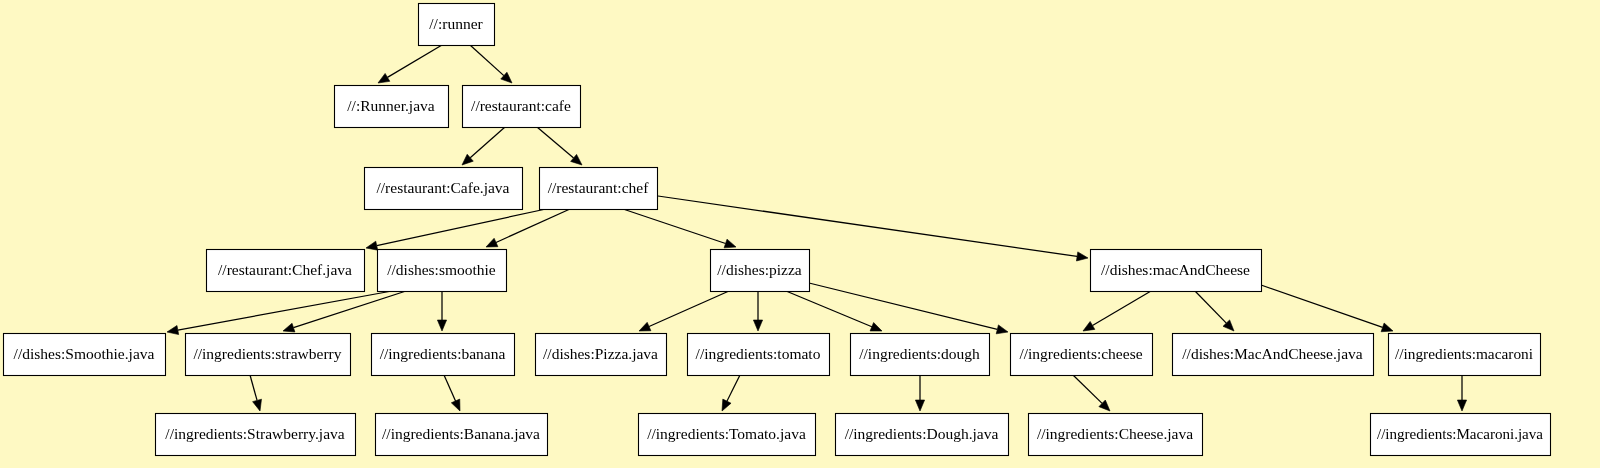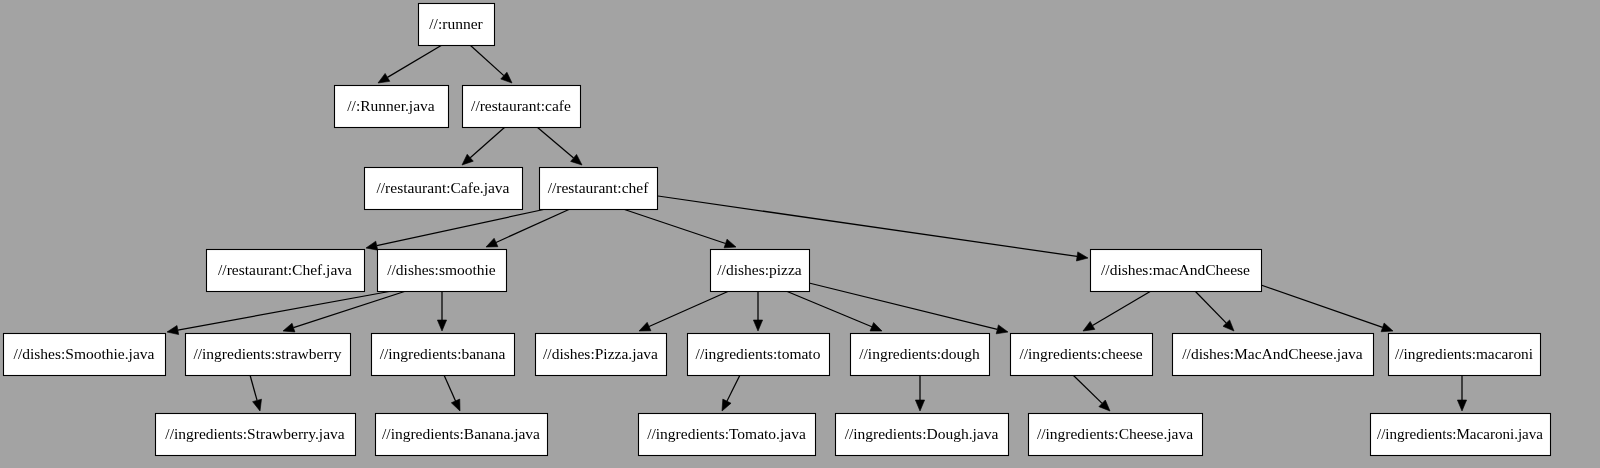--- a/index.html
+++ b/index.html
@@ -11,21 +11,21 @@
   body {
     width: 1600px;
     height: 468px;
     font-family: "Liberation Serif", "DejaVu Serif", serif;
     overflow: hidden;
   }
   #graph-root {
     position: relative;
     width: 1600px;
     height: 468px;
-    background: #a3a3a3;
+    background: #fef9c3;
   }
   svg#graph-canvas {
     position: absolute;
     top: 0;
     left: 0;
     width: 1600px;
     height: 468px;
     display: block;
   }
   .node-box {

